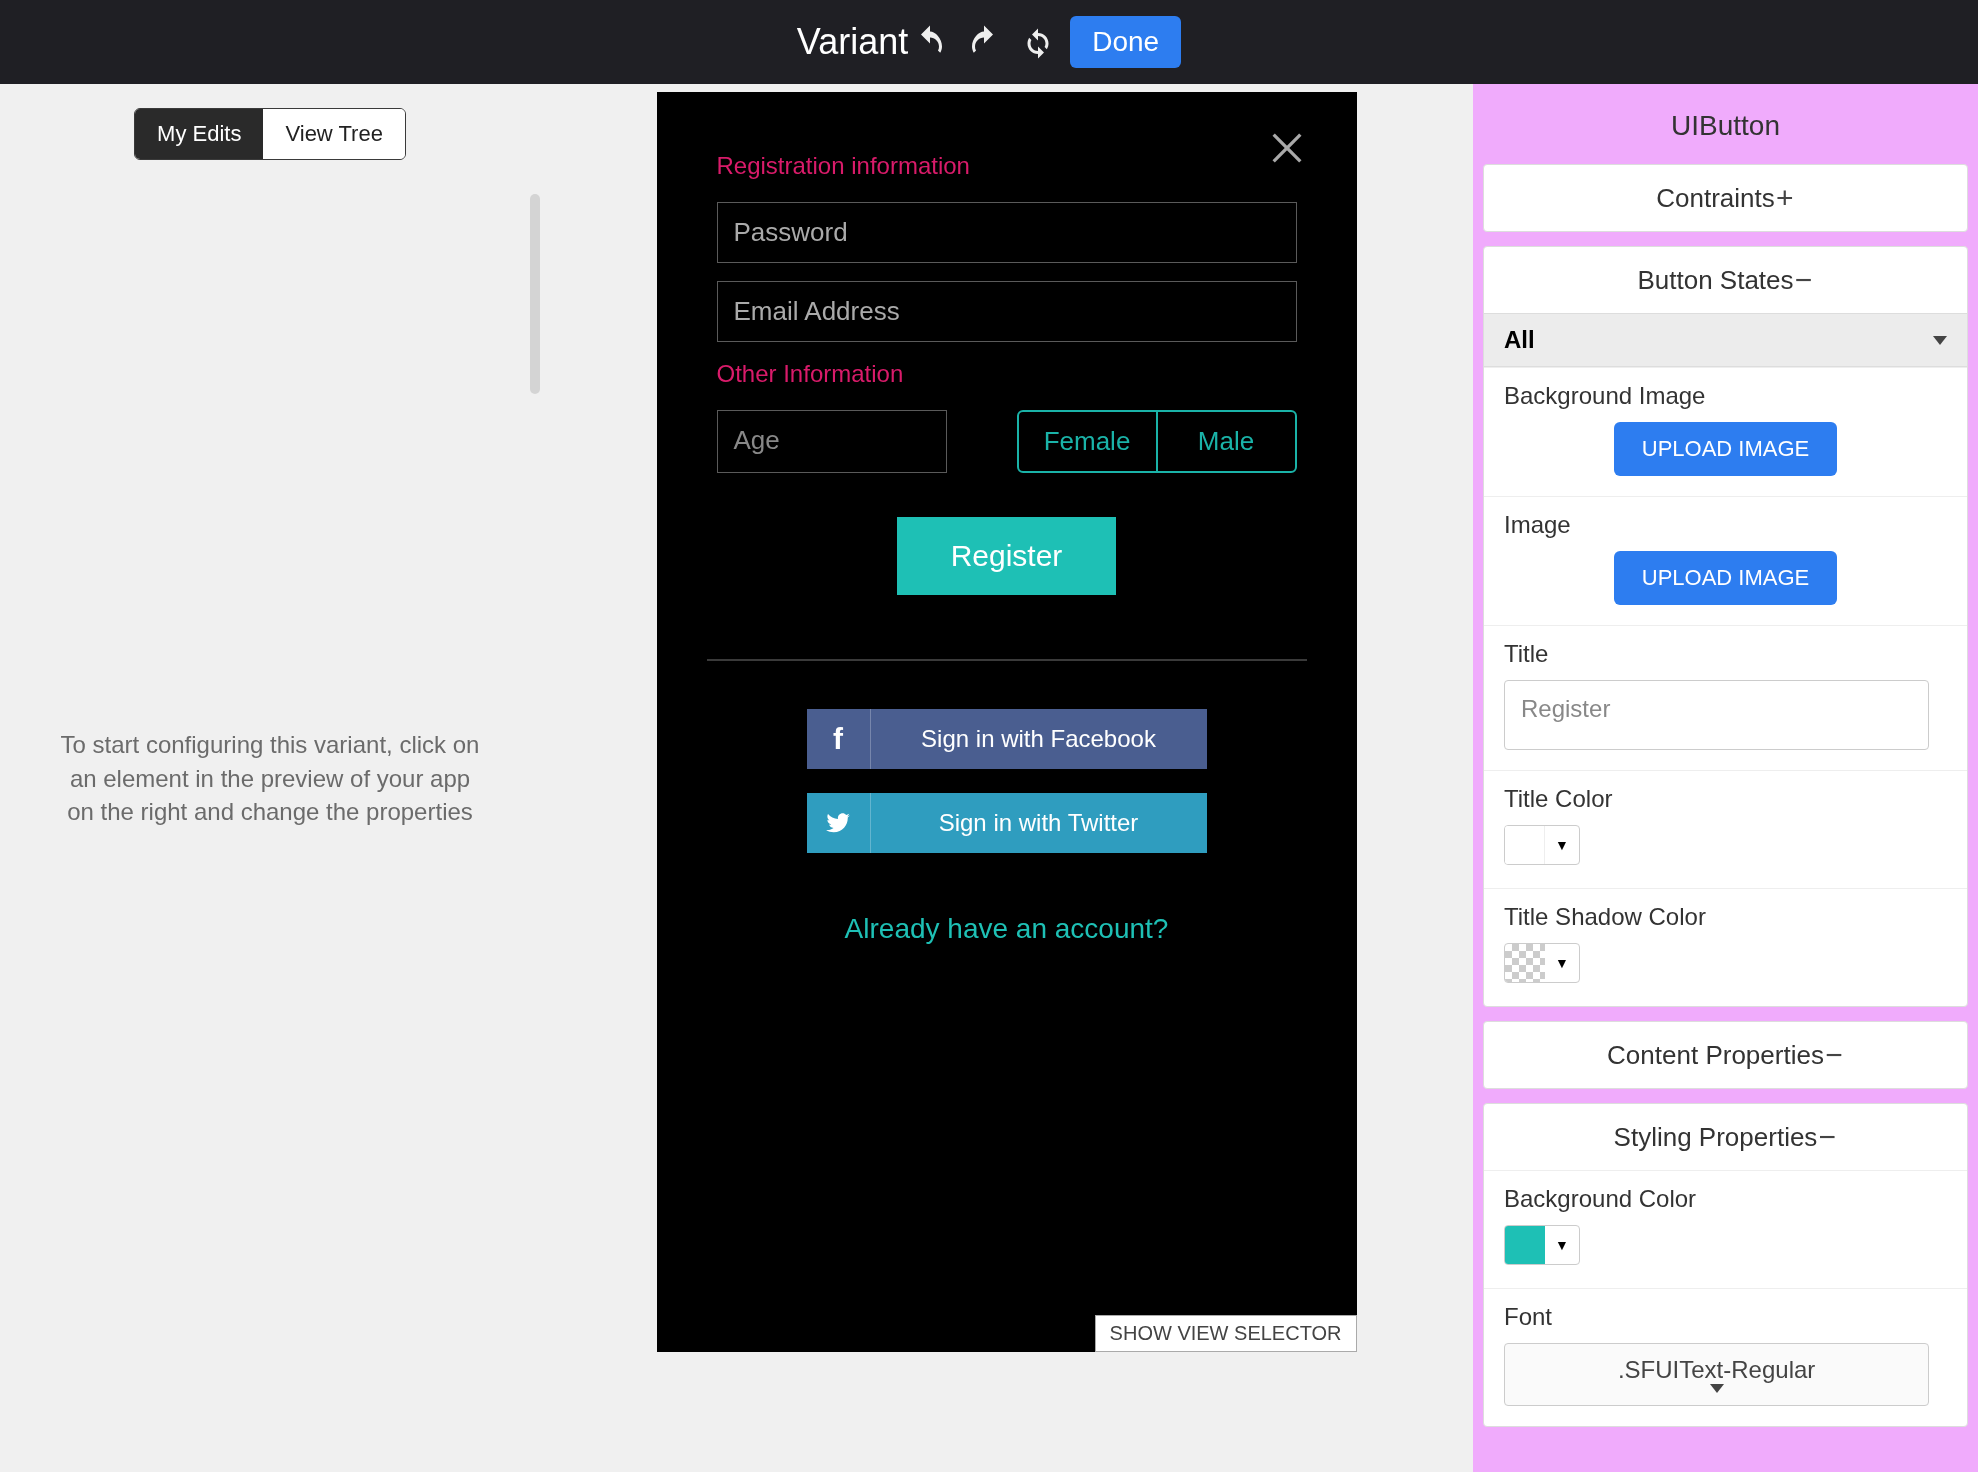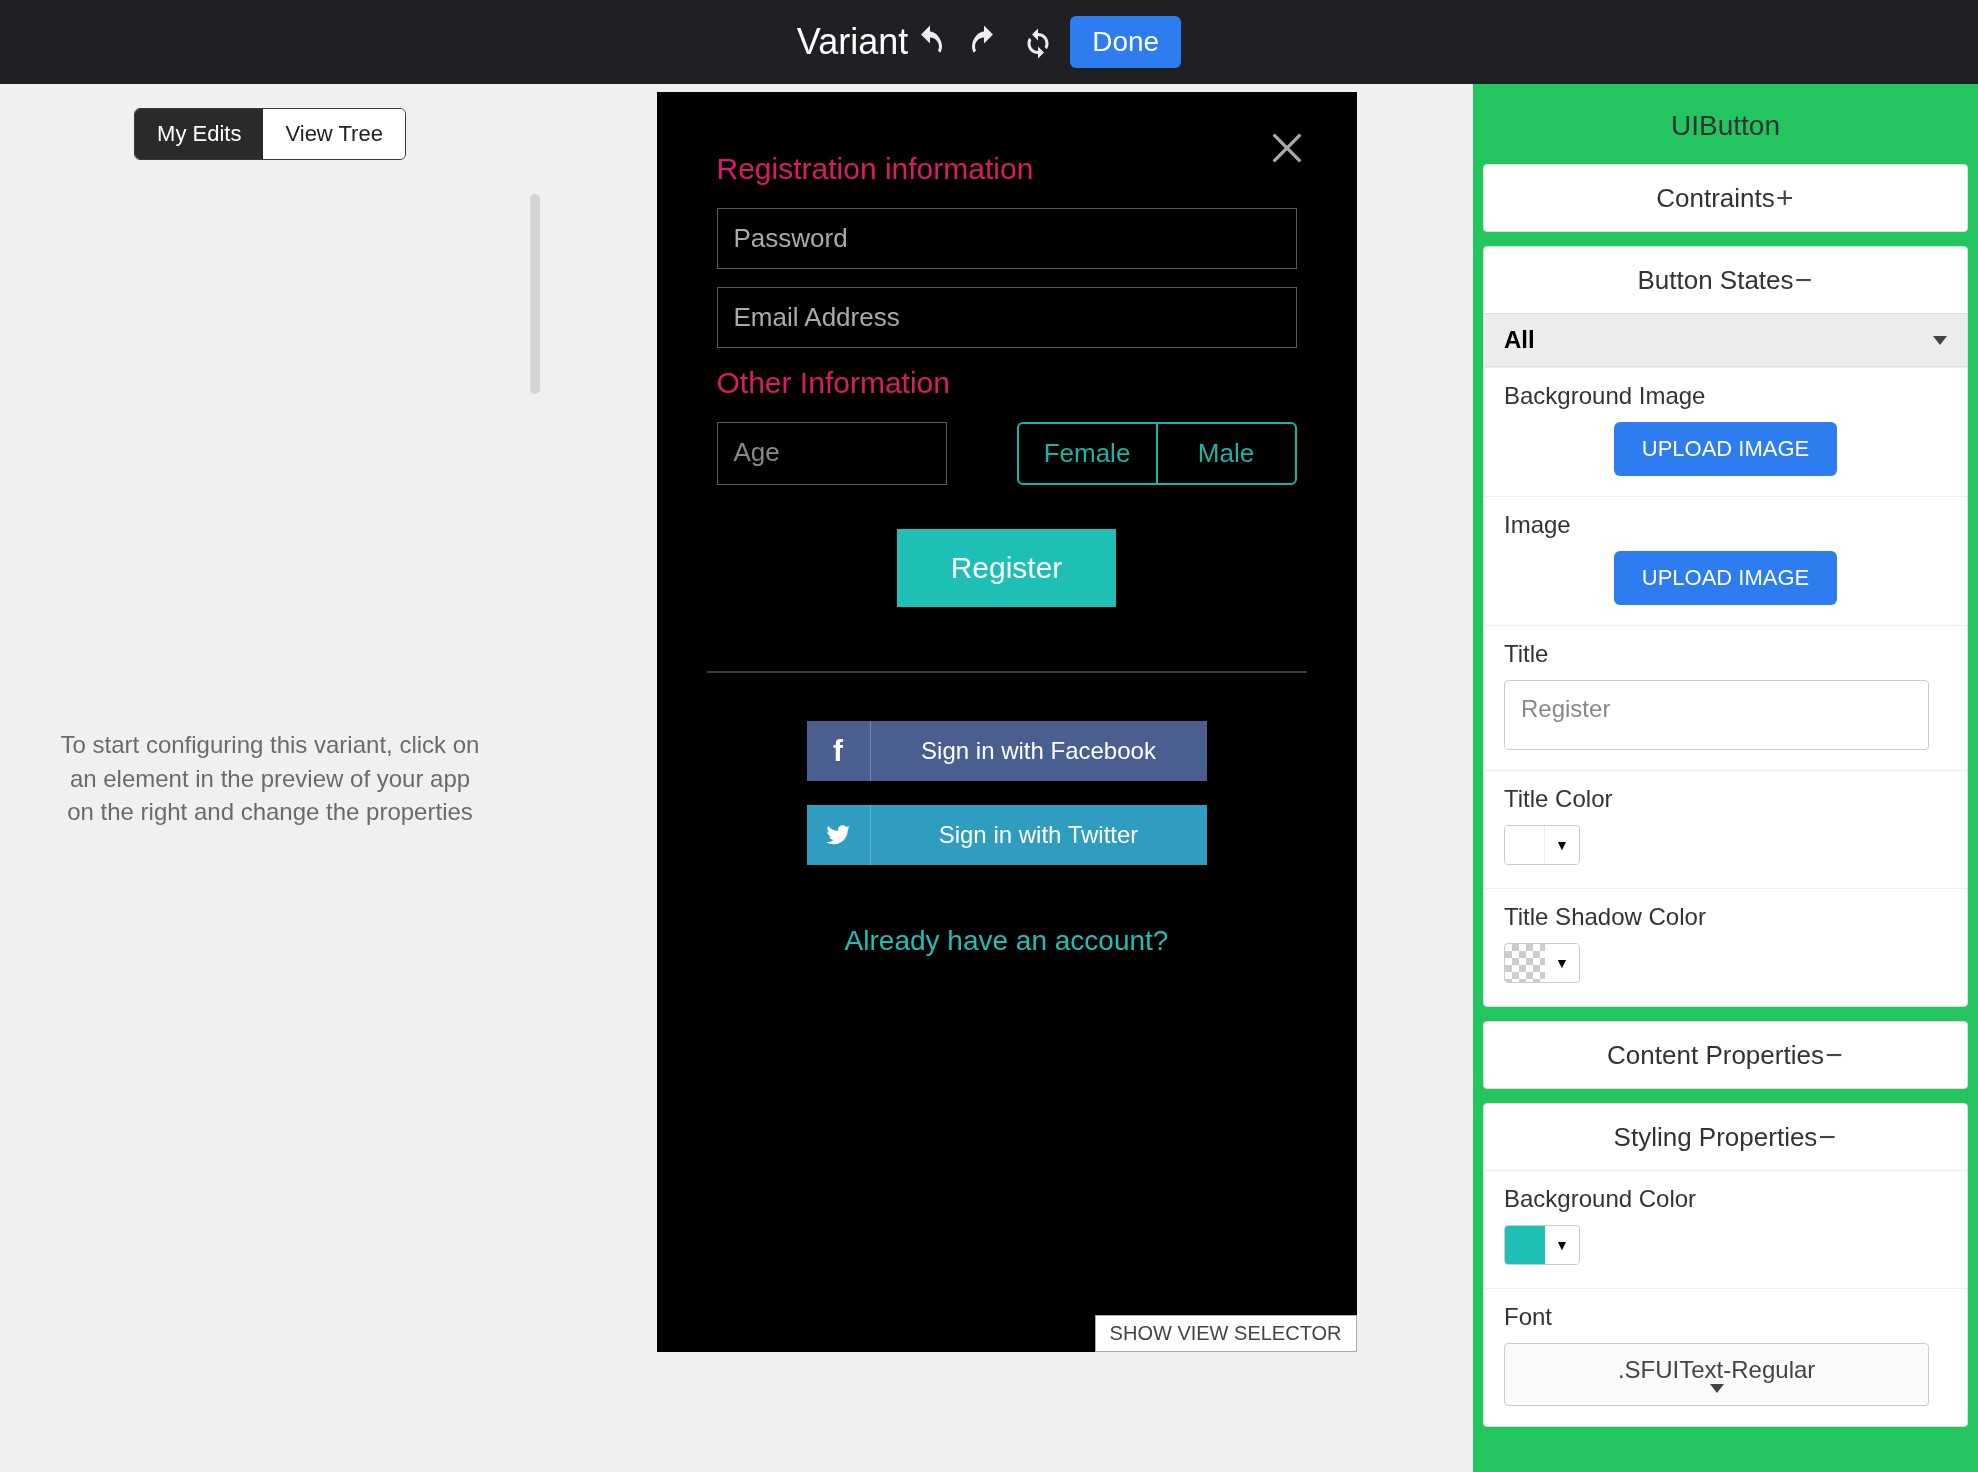--- a/index.html
+++ b/index.html
@@ -41,21 +41,21 @@
 .left-scroll { position: absolute; right: 0; top: 110px; width: 10px; height: 200px; background: #d4d4d4; border-radius: 5px; }
 
 
 .center-panel { flex: 1; display: flex; justify-content: center; padding-top: 8px; position: relative; }
 .phone {
   width: 700px; height: 1260px; max-height: calc(100% - 10px); background: #000; color: #fff;
   padding: 60px 60px 0 60px; position: relative; overflow: hidden;
 }
 .phone-close { position: absolute; top: 36px; right: 50px; color: #a9a9a9; font-size: 44px; cursor: pointer; }
 .phone h1 { text-align: center; font-size: 36px; font-weight: 400; letter-spacing: 3px; color: #eee; margin-top: 40px; margin-bottom: 48px; }
-.section-title { color: #d91b6a; font-size: 30px; margin-bottom: 22px; }
+.section-title { color: #d91b6a; font-size: 24px; margin-bottom: 22px; }
 .field {
   width: 100%; border: 1px solid #5a5a5a; background: transparent; color: #aaa;
   font-size: 26px; padding: 14px 16px; margin-bottom: 18px;
 }
 .row { display: flex; gap: 70px; margin-bottom: 44px; align-items: stretch; }
 .age-field { width: 230px; border: 1px solid #5a5a5a; padding: 14px 16px; color: #888; font-size: 26px; }
 .gender-group { flex: 1; display: flex; border: 2px solid #1ab3a8; border-radius: 6px; overflow: hidden; }
 .gender-btn { flex: 1; text-align: center; padding: 14px 0; color: #1ab3a8; font-size: 26px; cursor: pointer; }
 .gender-btn + .gender-btn { border-left: 2px solid #1ab3a8; }
 .register-btn {
@@ -71,21 +71,21 @@
 .social-btn.tw { background: #2f9dbf; }
 .social-icon { width: 64px; height: 100%; display: flex; align-items: center; justify-content: center; border-right: 1px solid rgba(255,255,255,0.25); font-weight: bold; font-size: 30px; }
 .social-label { flex: 1; text-align: center; }
 .already { text-align: center; color: #1ec0b5; font-size: 28px; margin-top: 60px; }
 .show-selector {
   position: absolute; bottom: 0; right: 0; background: #fff; color: #444;
   border: 1px solid #aaa; font-size: 20px; padding: 6px 14px; cursor: pointer;
 }
 
 
-.right-panel { width: 505px; background: #22c55e; overflow-y: auto; padding: 0 10px 20px 10px; }
+.right-panel { width: 505px; background: #f0abfc; overflow-y: auto; padding: 0 10px 20px 10px; }
 .right-title { text-align: center; font-size: 28px; padding: 26px 0 22px; color: #333; }
 .prop-section {
   background: #fff; border: 1px solid #ddd; border-radius: 4px; margin-bottom: 14px;
 }
 .prop-header {
   display: flex; justify-content: center; align-items: center;
   padding: 16px 20px; font-size: 26px; color: #333; cursor: pointer;
 }
 .prop-header .toggle-icon { font-size: 30px; color: #444; width: 20px; text-align: center; }
 .subheader {

